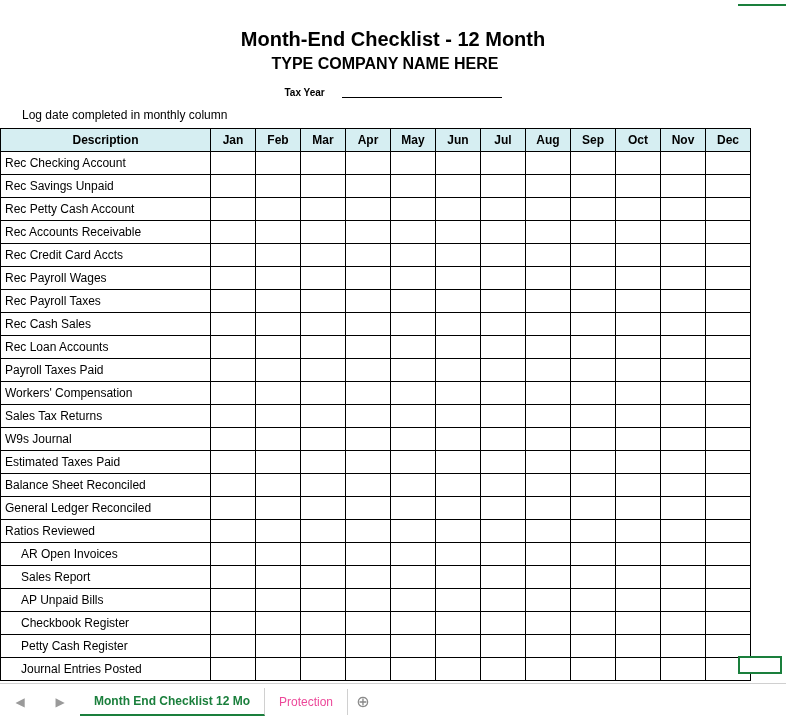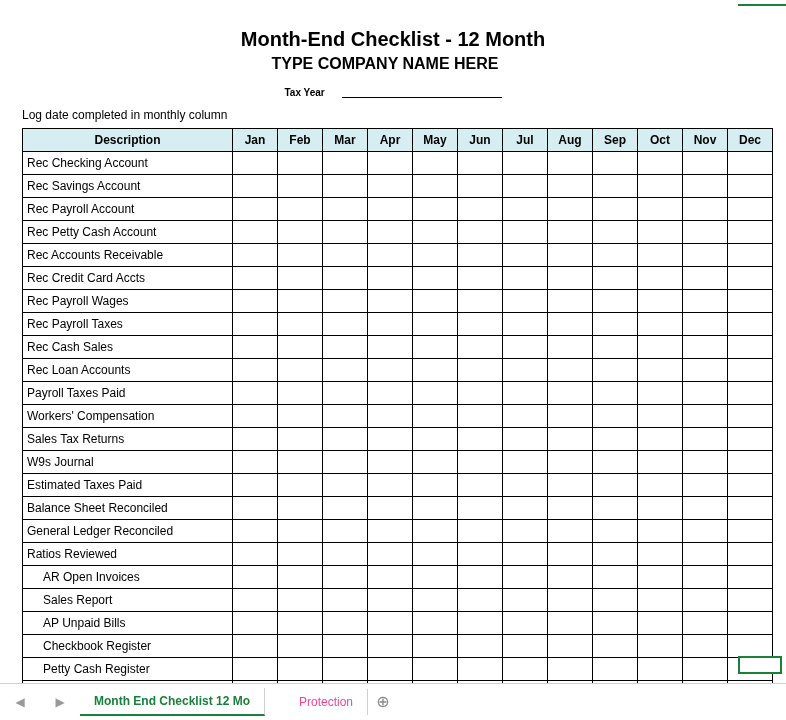--- a/index.html
+++ b/index.html
@@ -44,21 +44,20 @@
     height: 14px;
   }
   .lognote {
     font-size: 12px;
     margin: 5px 0 6px 22px;
   }
   table.grid {
     border-collapse: collapse;
     table-layout: fixed;
     width: 724px;
-    margin-left: 22px;
     padding-left: 27px;
   }
   table.grid th, table.grid td {
     border: 1px solid #000;
     font-size: 12px;
     padding: 3px 4px;
     height: 16px;
     overflow: hidden;
     white-space: nowrap;
     text-overflow: clip;
@@ -195,36 +194,21 @@
           <td></td>
           <td></td>
           <td></td>
           <td></td>
           <td></td>
           <td></td>
           <td></td>
           <td></td>
         </tr>
         <tr>
-          <td class="desc">Rec Savings Account</td>
-          <td></td>
-          <td></td>
-          <td></td>
-          <td></td>
-          <td></td>
-          <td></td>
-          <td></td>
-          <td></td>
-          <td></td>
-          <td></td>
-          <td></td>
-          <td></td>
-        </tr>
-        <tr>
-          <td class="desc">Rec Payroll Account</td>
+          <td class="desc">Rec Savings Unpaid</td>
           <td></td>
           <td></td>
           <td></td>
           <td></td>
           <td></td>
           <td></td>
           <td></td>
           <td></td>
           <td></td>
           <td></td>
@@ -550,20 +534,20 @@
   </table>
 </div>
 
 <div class="active-cell-marker"></div>
 
 <div class="tabstrip">
   <div class="tab-nav">
     <span>◀</span>
     <span>▶</span>
   </div>
-  <div id="tabs-holder" style="display:flex;align-items:center;gap:20px;">
+  <div id="tabs-holder" style="display:flex;align-items:center;">
       <div class="tab active">Month End Checklist 12 Mo</div>
       <div class="tab">Protection</div>
     </div>
   <div class="tab-add">
     <span>⊕</span>
   </div>
 </div>
 
 </body></html>

